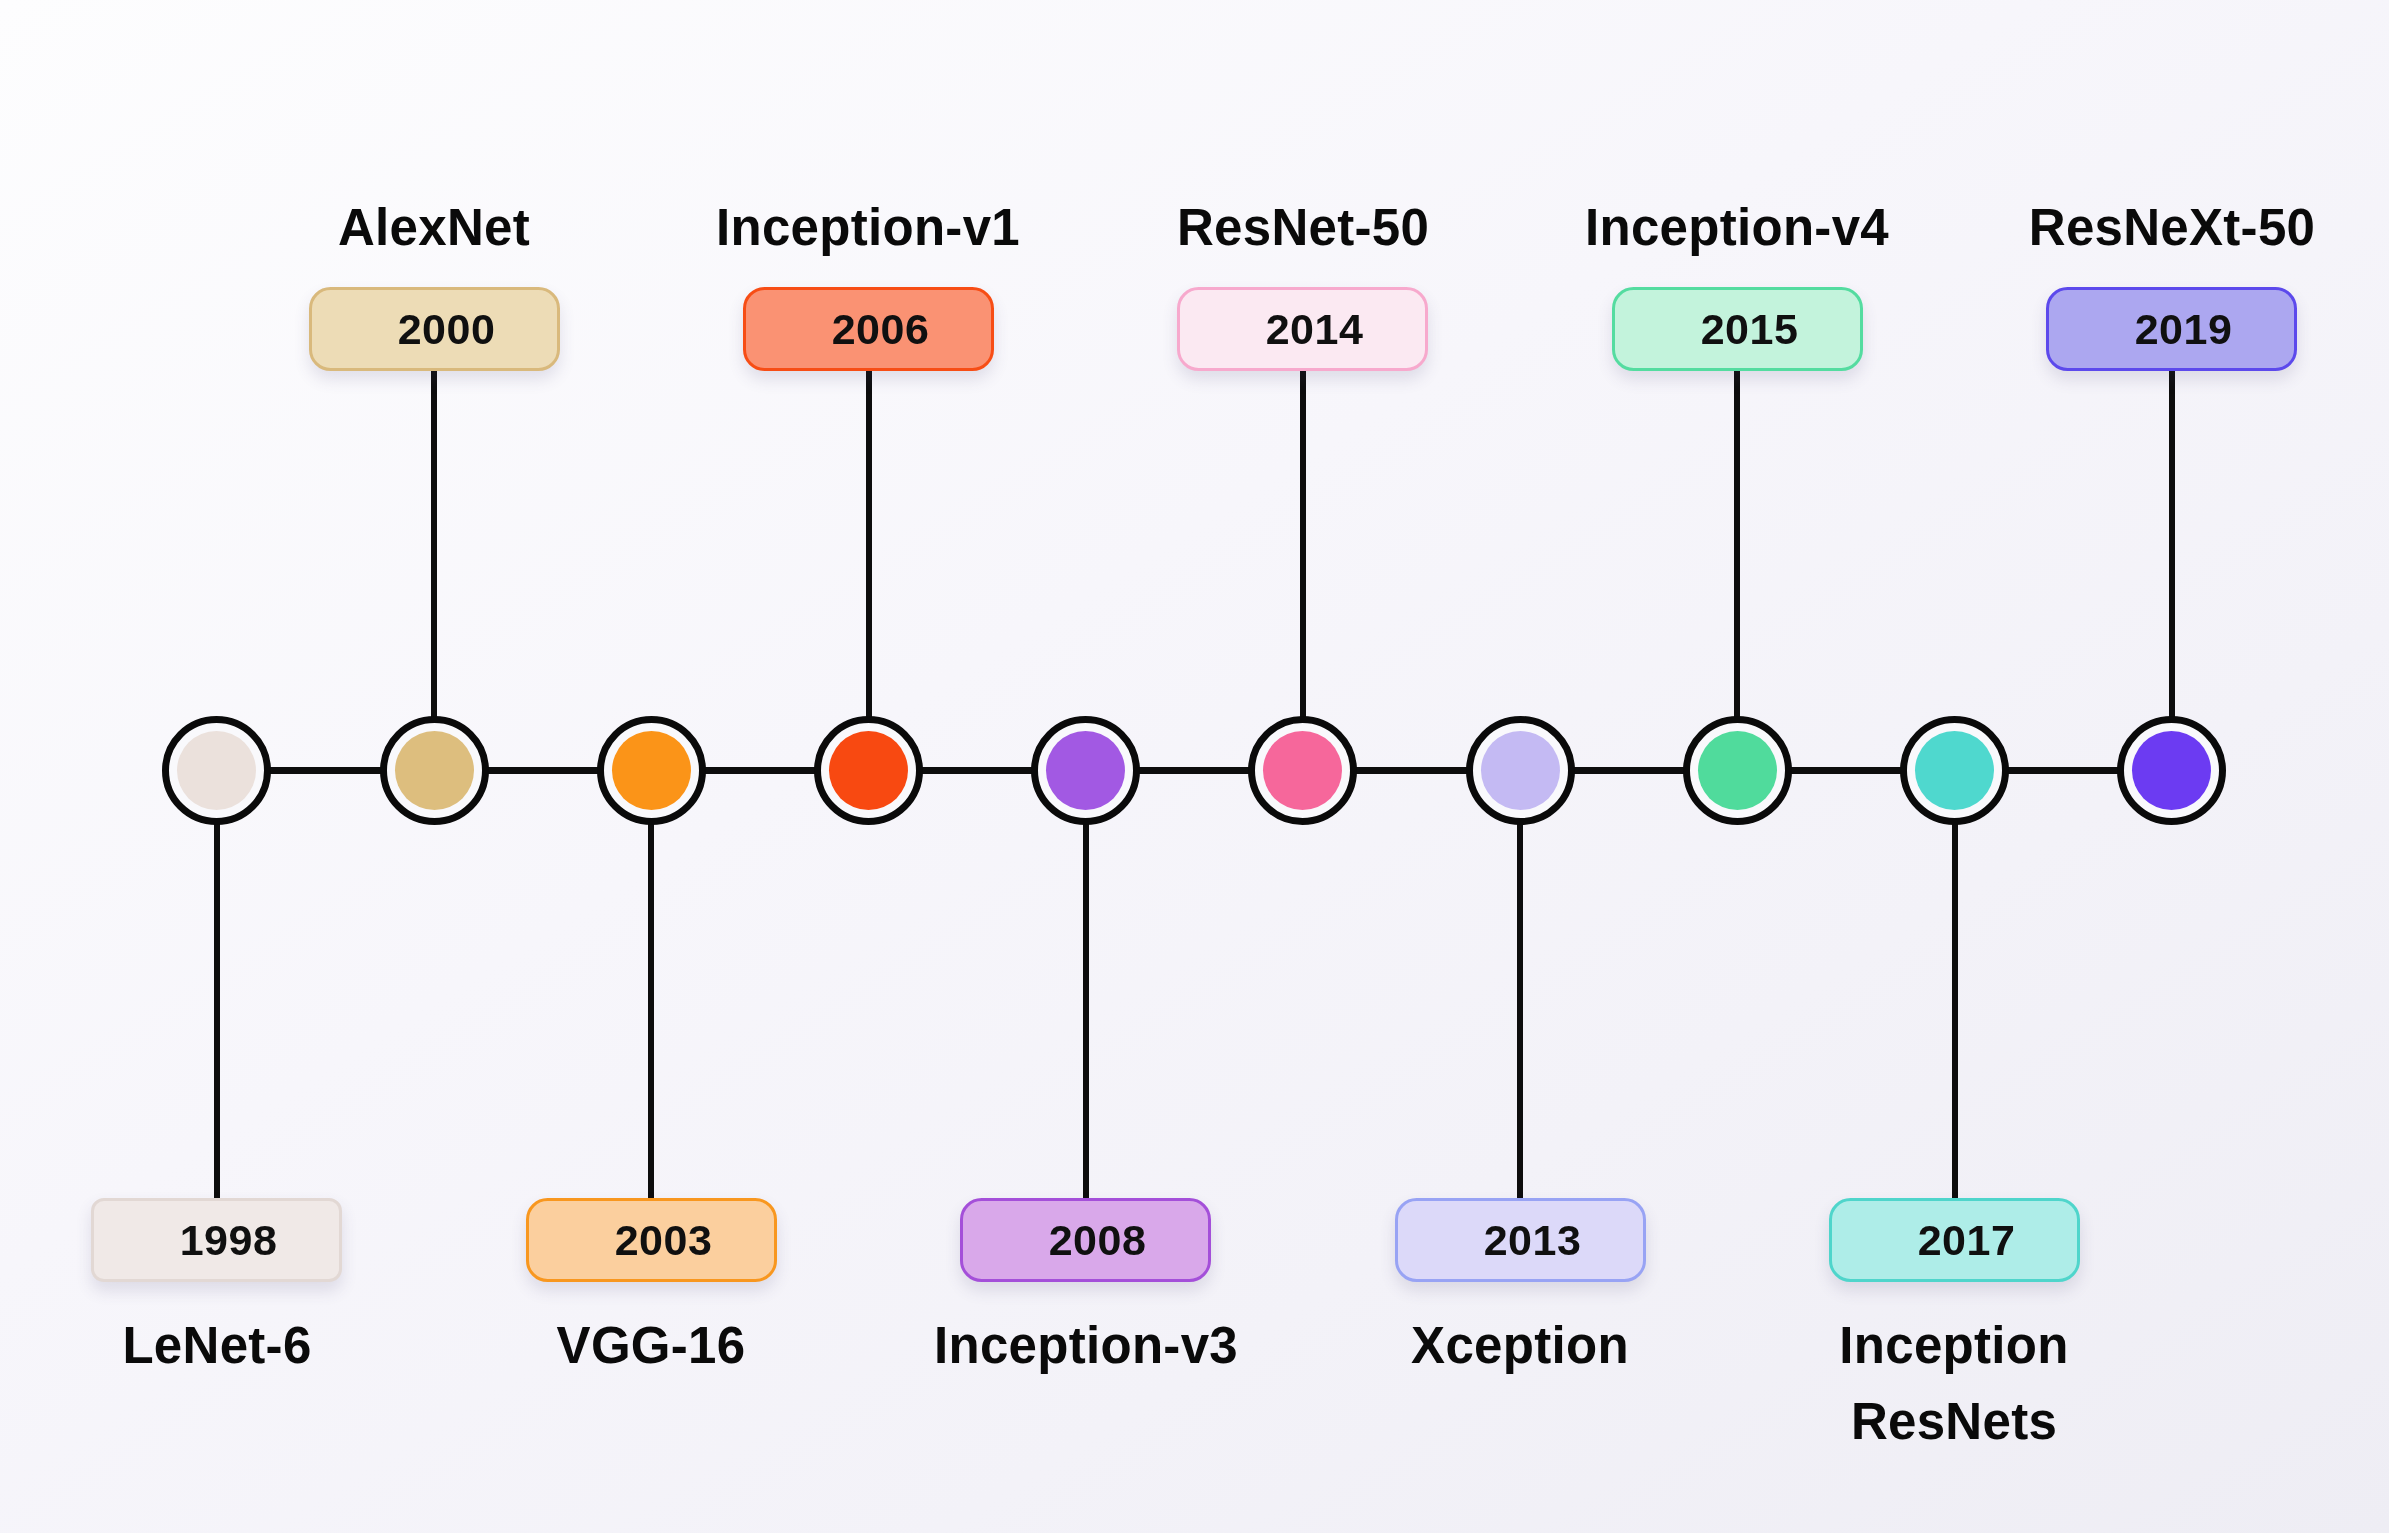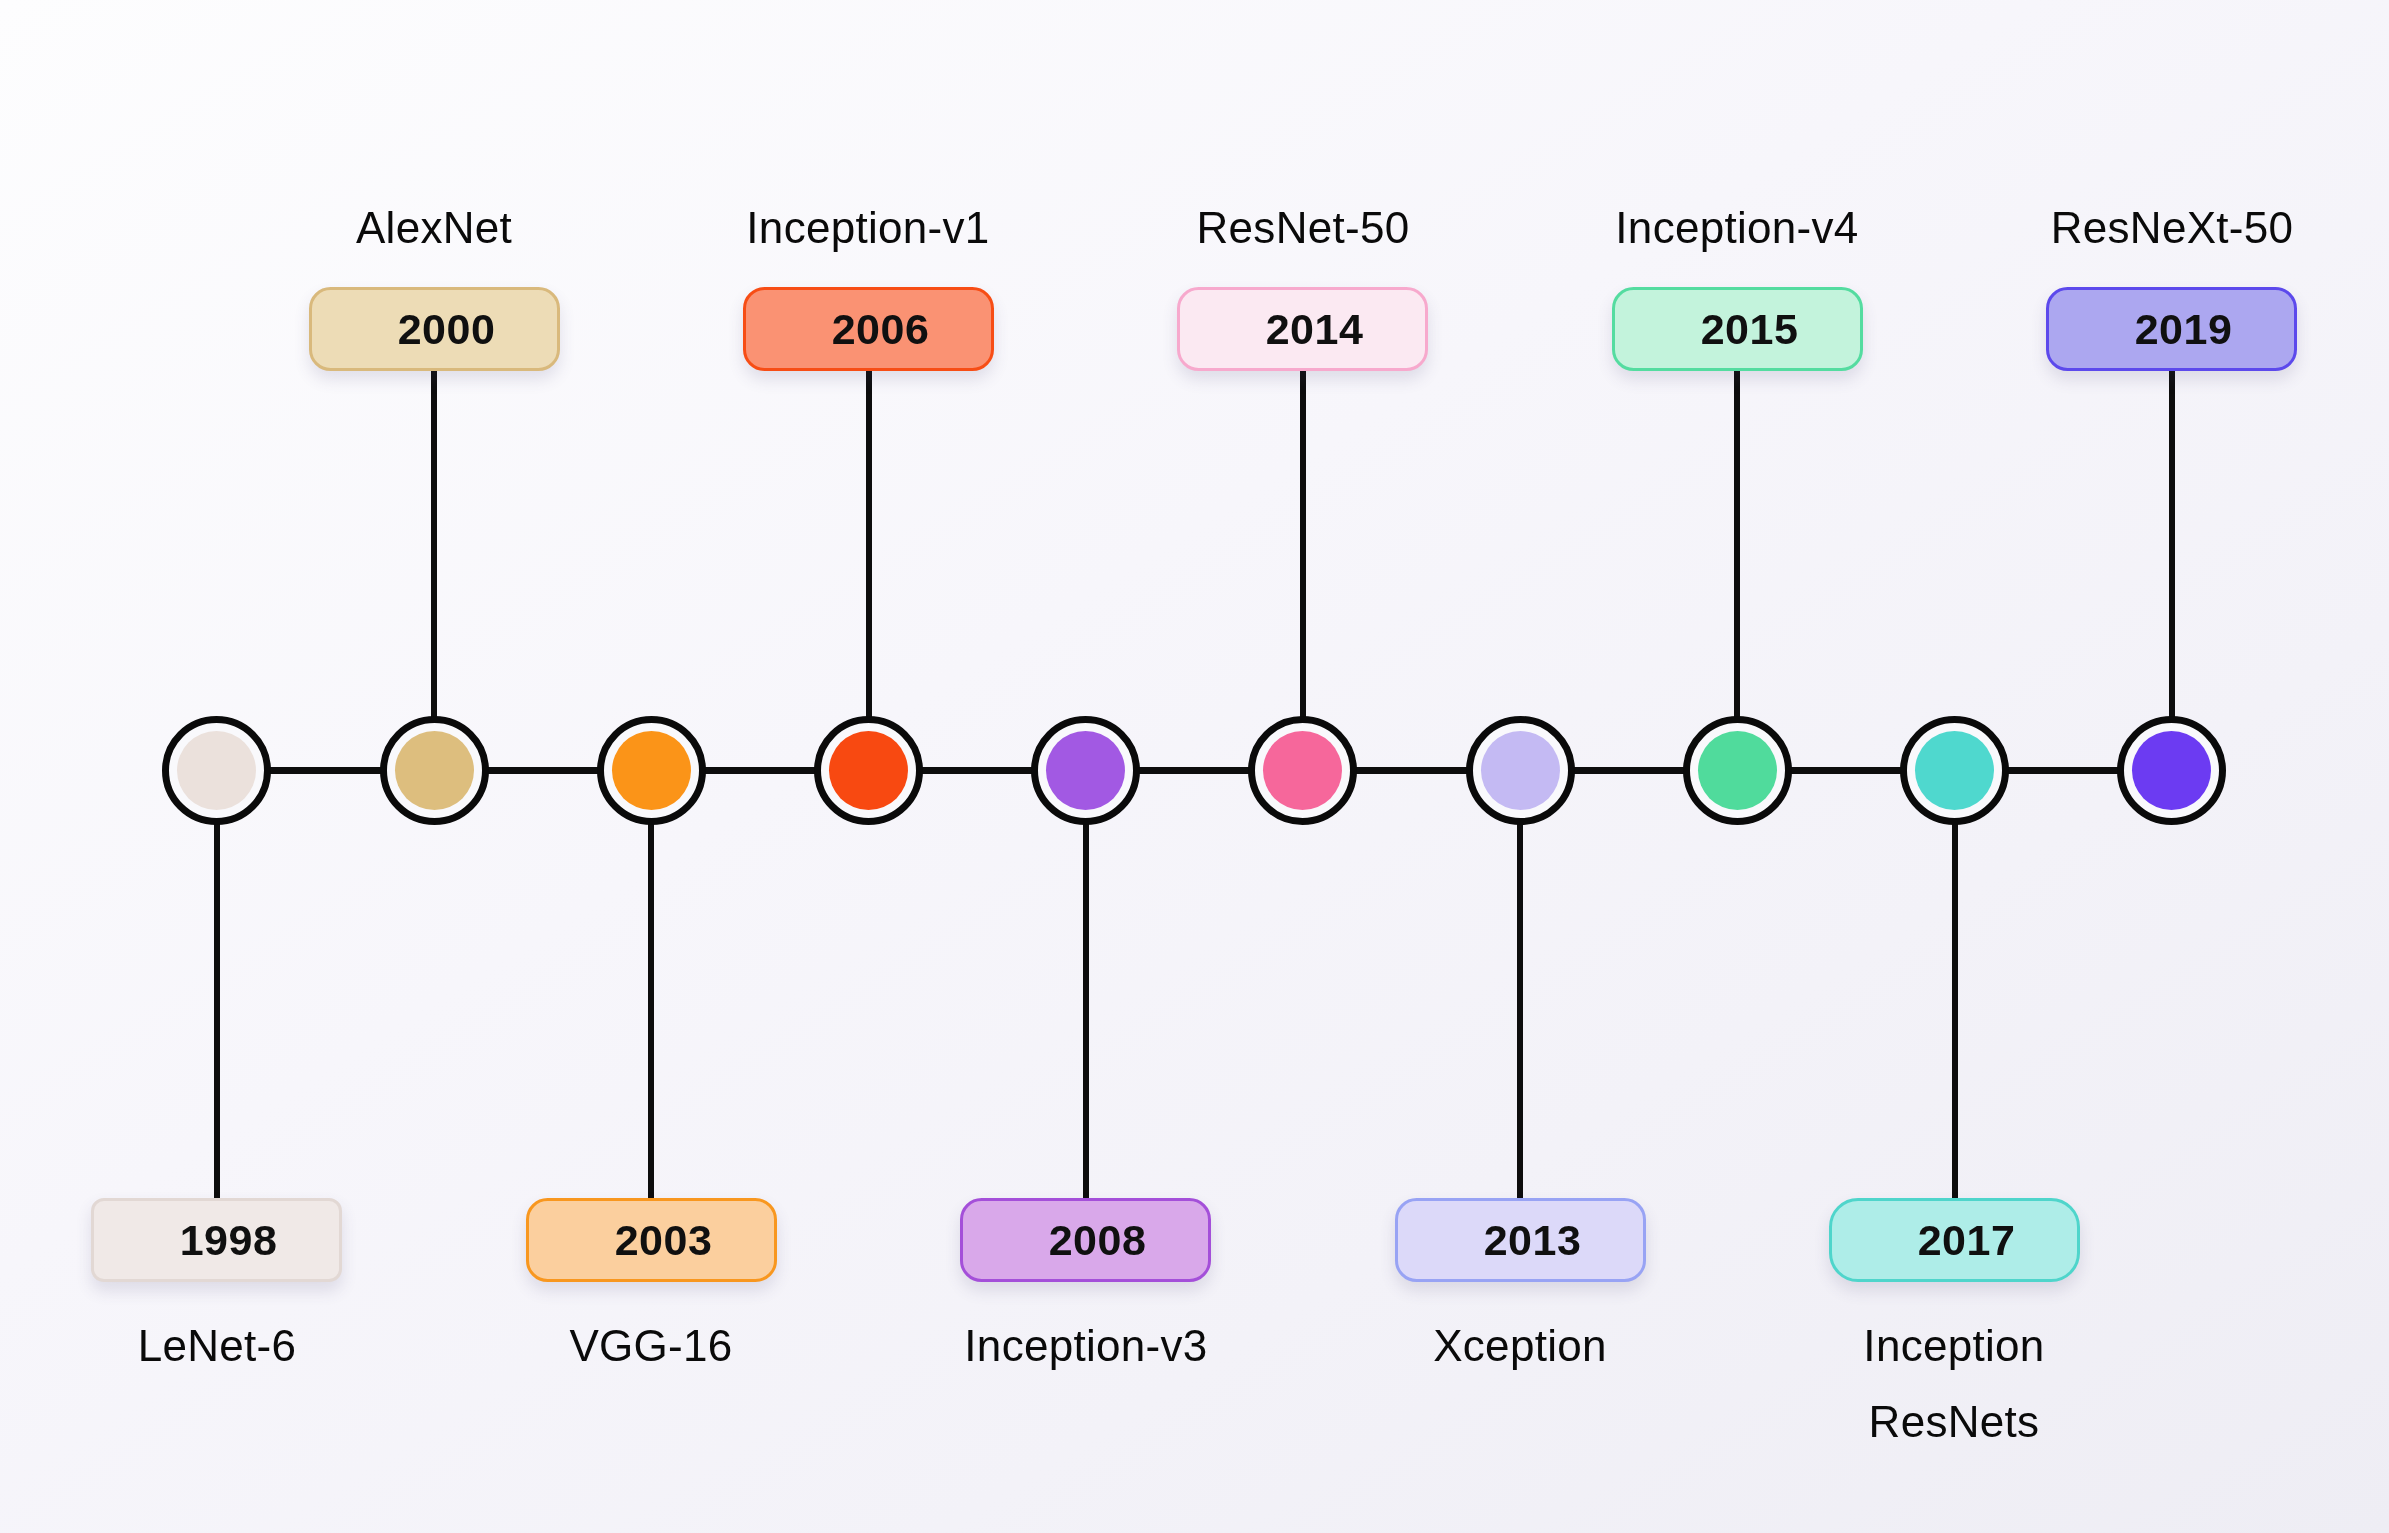--- a/index.html
+++ b/index.html
@@ -62,22 +62,22 @@
   .year {
     font-size: 43px;
     font-weight: 700;
     color: #101010;
     letter-spacing: 0.5px;
   }
   .title {
     position: absolute;
     width: 410px;
     text-align: center;
-    font-size: 44px;
-    font-weight: 400;
+    font-size: 51px;
+    font-weight: 700;
     color: #0a0a0a;
     line-height: 58px;
     white-space: pre-line;
     letter-spacing: 0.3px;
   }
   .title.below {
     line-height: 76px;
   }
 </style>
 </head>
@@ -147,21 +147,21 @@
         <div class="dot" style="background: rgb(80, 219, 156);"></div>
       </div>
       <div class="badge" style="left: 1612px; top: 287px; background: rgb(195, 243, 220); border-color: rgb(84, 220, 160);">
         <div class="year">2015</div>
       </div>
       <div class="title above" style="left: 1532px; top: 199px;">Inception-v4</div>
       <div class="vline" style="left: 1952px; top: 822px; height: 380px;"></div>
       <div class="node" style="left: 1900px; top: 716px; background: rgb(249, 249, 252); border-color: rgb(10, 10, 10);">
         <div class="dot" style="background: rgb(79, 216, 206);"></div>
       </div>
-      <div class="badge" style="left: 1829px; top: 1198px; background: rgb(174, 237, 232); border-color: rgb(79, 213, 203); border-radius: 29px;">
+      <div class="badge" style="left: 1829px; top: 1198px; background: rgb(174, 237, 232); border-color: rgb(79, 213, 203);">
         <div class="year">2017</div>
       </div>
       <div class="title below" style="left: 1749px; top: 1308px;">Inception
 ResNets</div>
       <div class="vline" style="left: 2169px; top: 366px; height: 353px;"></div>
       <div class="node" style="left: 2117px; top: 716px; background: rgb(249, 249, 252); border-color: rgb(10, 10, 10);">
         <div class="dot" style="background: rgb(108, 59, 242);"></div>
       </div>
       <div class="badge" style="left: 2046px; top: 287px; background: rgb(172, 167, 240); border-color: rgb(92, 73, 236);">
         <div class="year">2019</div>

